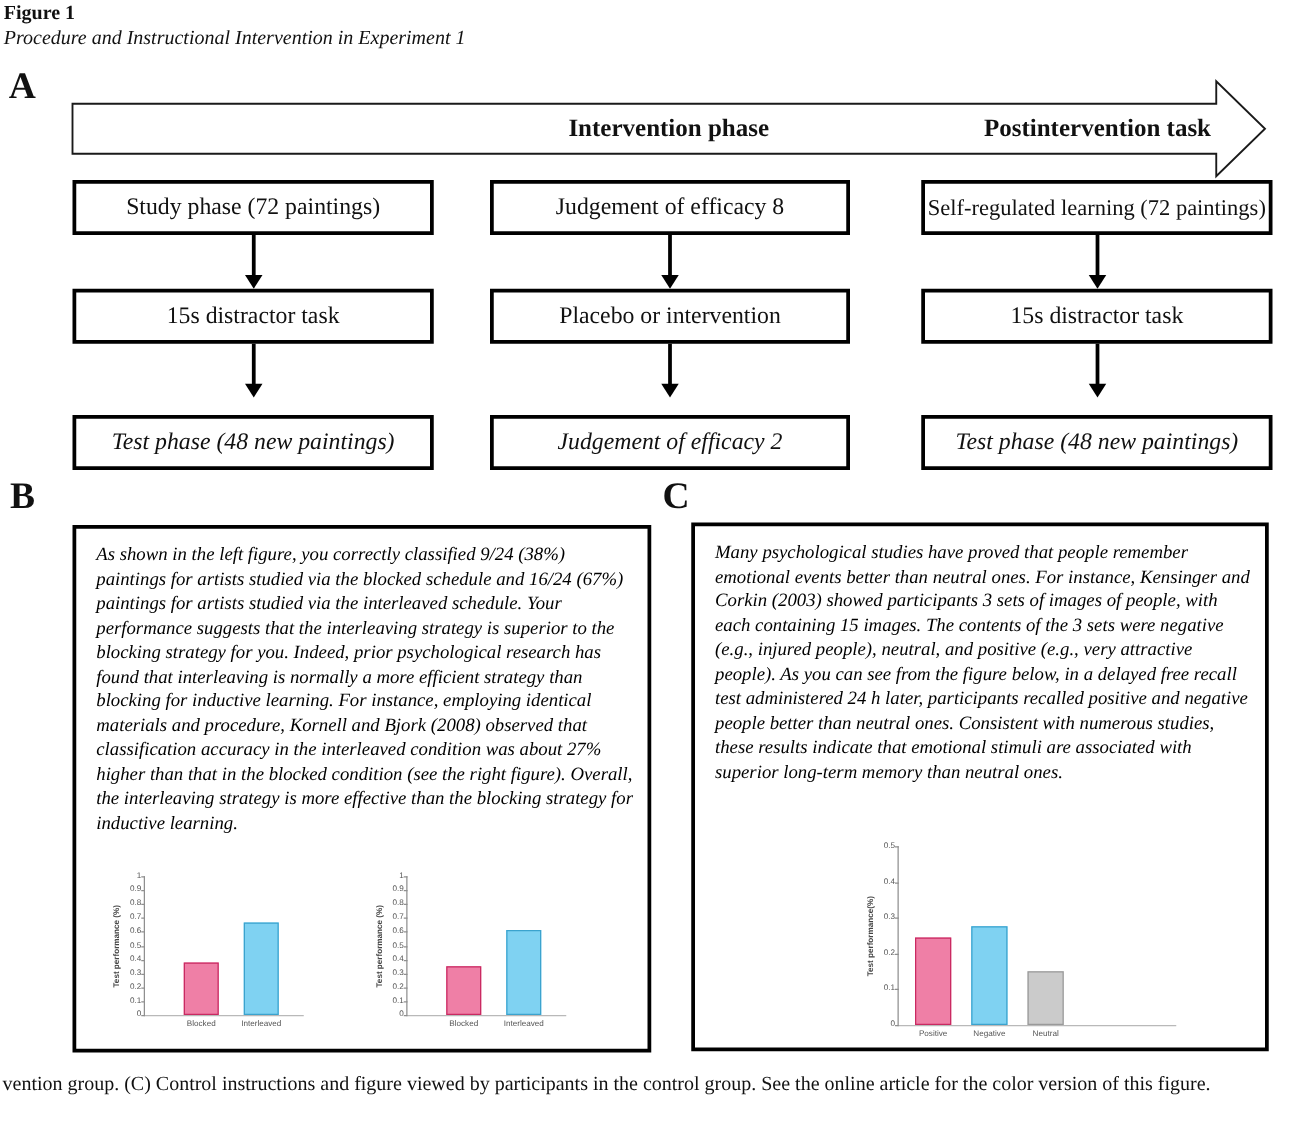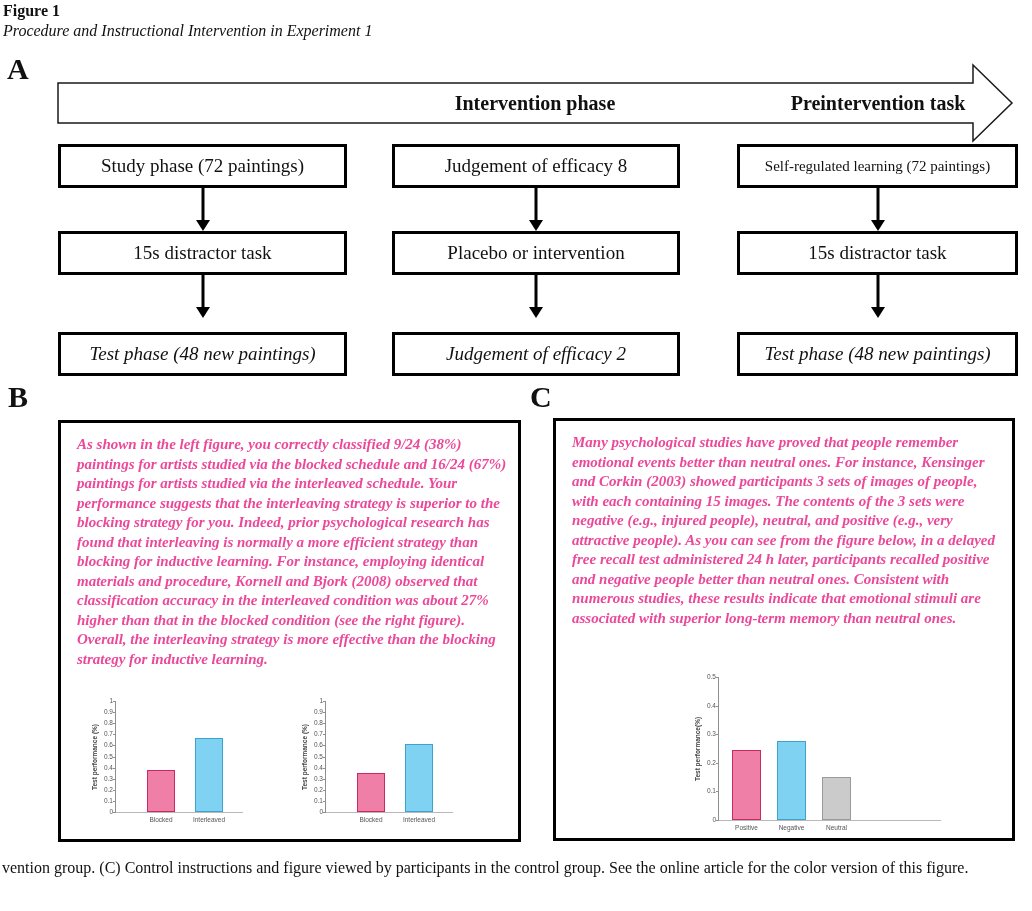--- a/index.html
+++ b/index.html
@@ -21,32 +21,32 @@
   #bl2{left:395px;width:280px;}
   #bl3{left:748px;width:260px;}
 
   .flow-col{position:absolute;top:144px;}
   #col1{left:58px;width:289px;}
   #col2{left:392px;width:288px;}
   #col3{left:737px;width:281px;}
   .flow-box{position:absolute;left:0;right:0;height:44px;border:3px solid #000;background:#fff;
             box-sizing:border-box;display:flex;align-items:center;justify-content:center;
             font-size:19px;white-space:nowrap;}
-  .flow-box.small{font-size:15px;}
+  .flow-box.small{font-size:18px;}
   .row1{top:0;} .row2{top:87px;} .row3{top:188px;font-style:italic;}
   .connector{position:absolute;left:50%;transform:translateX(-50%);width:14px;height:43px;}
   .c1{top:44px;} .c2{top:131px;}
   .connector .line{position:absolute;left:50%;transform:translateX(-50%);top:0;width:3px;height:33px;background:#000;}
   .connector .head{position:absolute;left:50%;transform:translateX(-50%);top:32px;width:0;height:0;
                    border-left:7px solid transparent;border-right:7px solid transparent;border-top:11px solid #000;}
 
   .instr-box{position:absolute;border:3px solid #000;background:#fff;box-sizing:border-box;}
   #boxB{left:58px;top:420px;width:463px;height:422px;}
   #boxC{left:553px;top:418px;width:462px;height:423px;}
-  .instr-text{margin:12px 16px 0 16px;font-size:15px;font-style:italic;line-height:1.3;color:#ec4899;font-weight:bold;}
+  .instr-text{margin:12px 16px 0 16px;font-size:15px;font-style:italic;line-height:1.3;color:#000000;}
 
   .chart{position:absolute;}
   .plot{position:relative;margin-left:30px;margin-top:6px;border-left:1px solid #8f8f8f;border-bottom:1px solid #b9b9b9;}
   .ytick{position:absolute;right:100%;margin-right:3px;width:22px;text-align:right;
          font-family:"Liberation Sans","DejaVu Sans",sans-serif;font-size:6.5px;line-height:8px;color:#555;}
   .ymark{position:absolute;left:-3px;width:3px;height:1px;background:#8f8f8f;}
   .bars{position:absolute;left:0;bottom:0;height:100%;display:flex;align-items:flex-end;}
   .slot{position:relative;flex:none;}
   .bar{width:100%;border:1px solid;box-sizing:border-box;}
   .cat{position:absolute;top:calc(100% + 4px);left:50%;transform:translateX(-50%);
@@ -66,21 +66,21 @@
 
   <div class="fig-label">Figure 1</div>
   <div class="fig-caption">Procedure and Instructional Intervention in Experiment 1</div>
 
   <div class="panel-letter" id="letterA">A</div>
 
   <svg class="banner-svg" viewBox="0 0 1032 160">
     <polygon points="58,83 973,83 973,65 1012,103 973,141 973,123 58,123" fill="#ffffff" stroke="#1a1a1a" stroke-width="1.5"></polygon>
   </svg>
   <div class="banner-label" id="bl2">Intervention phase</div>
-  <div class="banner-label" id="bl3">Preintervention task</div>
+  <div class="banner-label" id="bl3">Postintervention task</div>
 
   <div class="flow-col" id="col1">
     <div class="flow-box row1">Study phase (72 paintings)</div>
     <div class="connector c1">
         <div class="line"></div>
         <div class="head"></div>
       </div>
     <div class="flow-box row2">15s distractor task</div>
     <div class="connector c2">
         <div class="line"></div>

